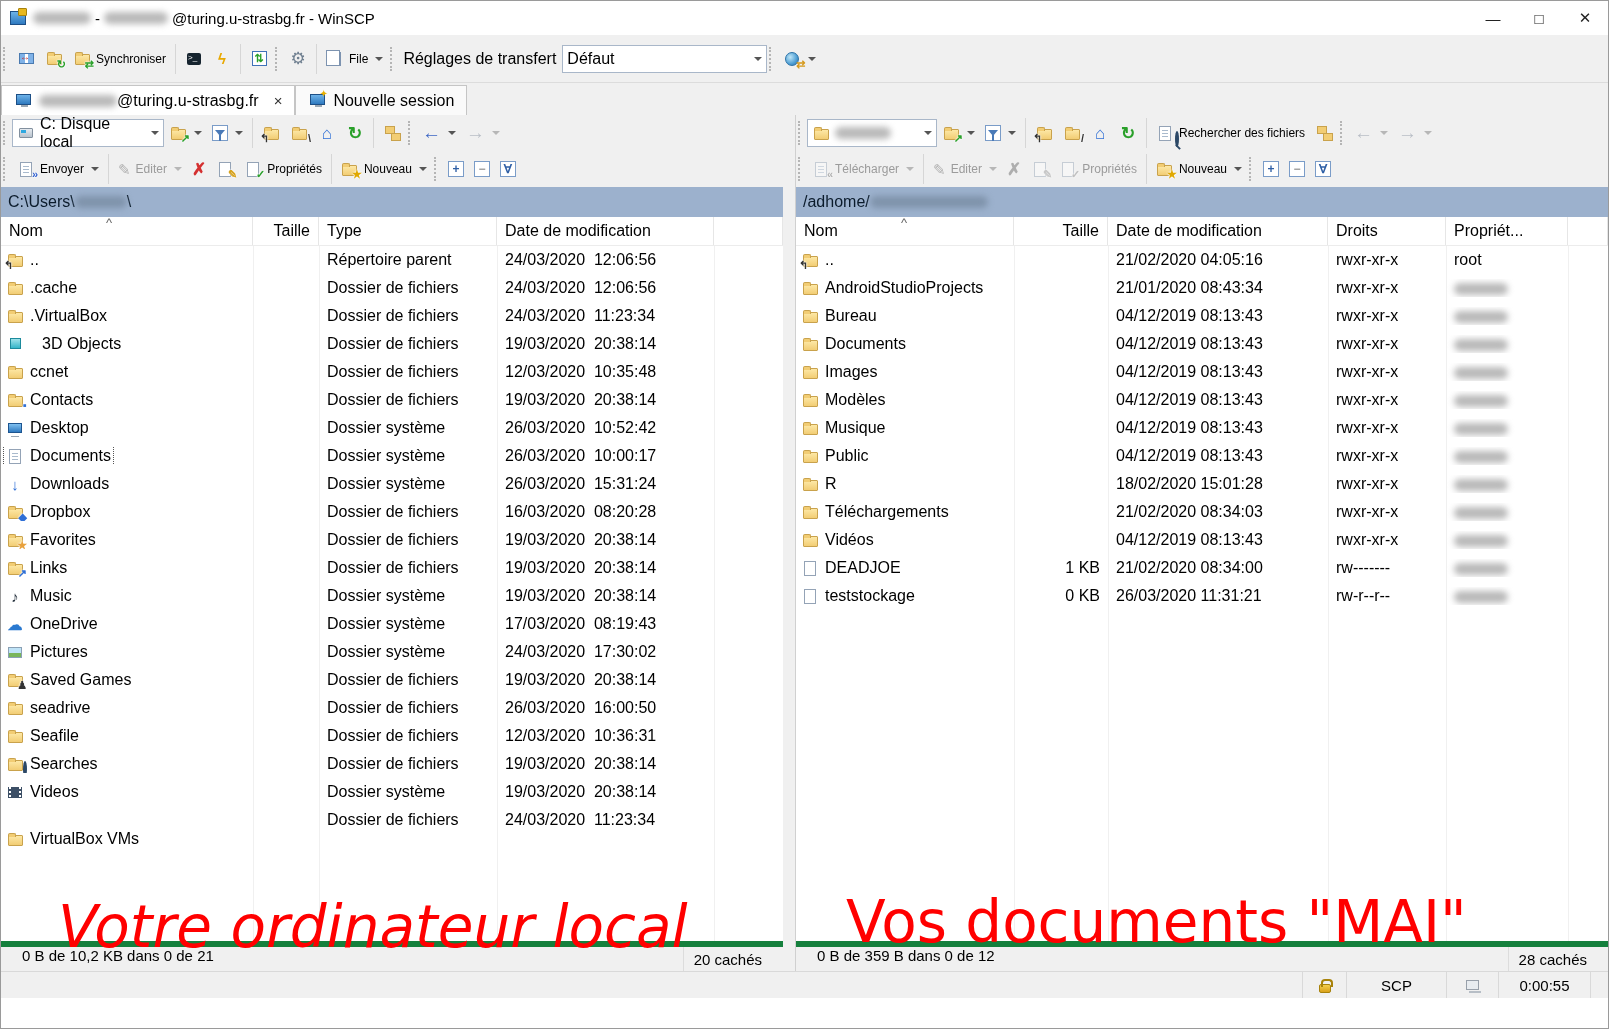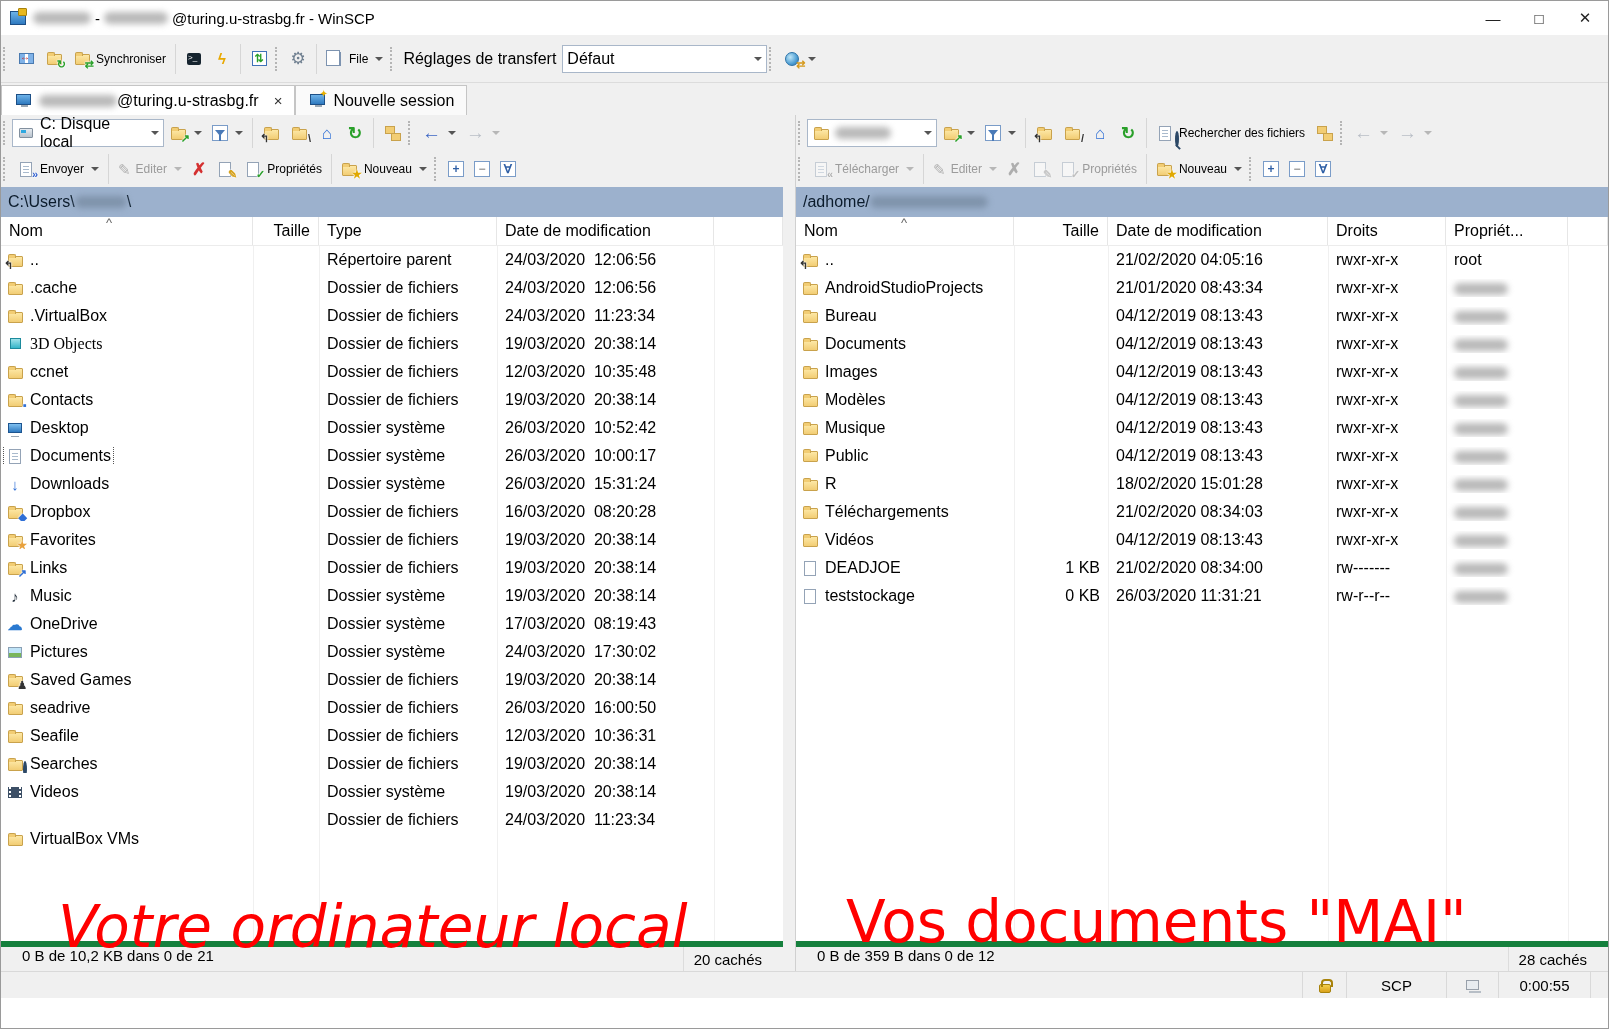--- a/index.html
+++ b/index.html
@@ -394,21 +394,21 @@
                 <span class="nm">.VirtualBox</span>
               </span>
             </span>
             <span class="cell r"></span>
             <span class="cell">Dossier de fichiers</span>
             <span class="cell">24/03/2020  11:23:34</span>
             <span class="cell"></span>
           </div>
           <div class="row grid-left">
             <span class="namecell">
-              <span class="focusbox" style="display: inline-flex; align-items: flex-start; gap: 6px; font-family: Liberation Serif, serif;">
+              <span class="focusbox" style="display: inline-flex; align-items: flex-start; gap: 18px;">
                 <span class="ib">
                   <span class="g-cube"></span>
                 </span>
                 <span class="nm">3D Objects</span>
               </span>
             </span>
             <span class="cell r"></span>
             <span class="cell">Dossier de fichiers</span>
             <span class="cell">19/03/2020  20:38:14</span>
             <span class="cell"></span>
@@ -905,21 +905,21 @@
               </span>
             </span>
             <span class="cell r"></span>
             <span class="cell">04/12/2019 08:13:43</span>
             <span class="cell">rwxr-xr-x</span>
             <span class="cell"><span class="redact" style="width: 54px;"></span></span>
             <span class="cell"></span>
           </div>
           <div class="row grid-right">
             <span class="namecell">
-              <span class="focusbox" style="display: inline-flex; align-items: flex-start; gap: 6px;">
+              <span class="focusbox" style="display: inline-flex; align-items: center; gap: 6px;">
                 <span class="ib">
                   <span class="folder"></span>
                 </span>
                 <span class="nm">Public</span>
               </span>
             </span>
             <span class="cell r"></span>
             <span class="cell">04/12/2019 08:13:43</span>
             <span class="cell">rwxr-xr-x</span>
             <span class="cell"><span class="redact" style="width: 54px;"></span></span>

